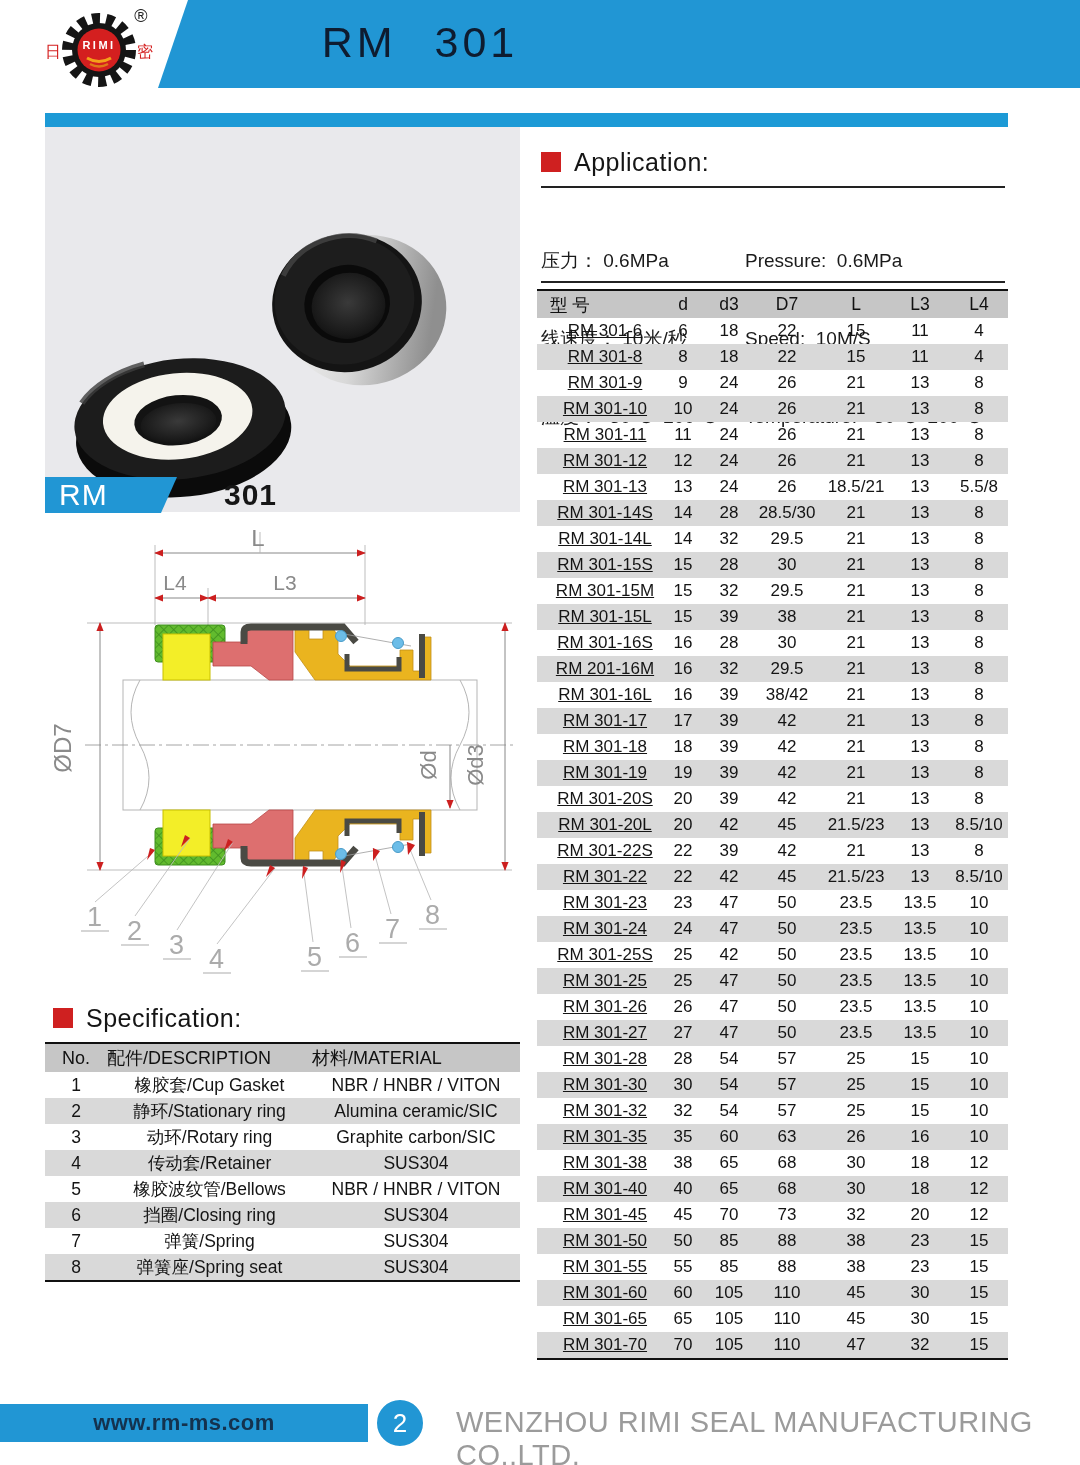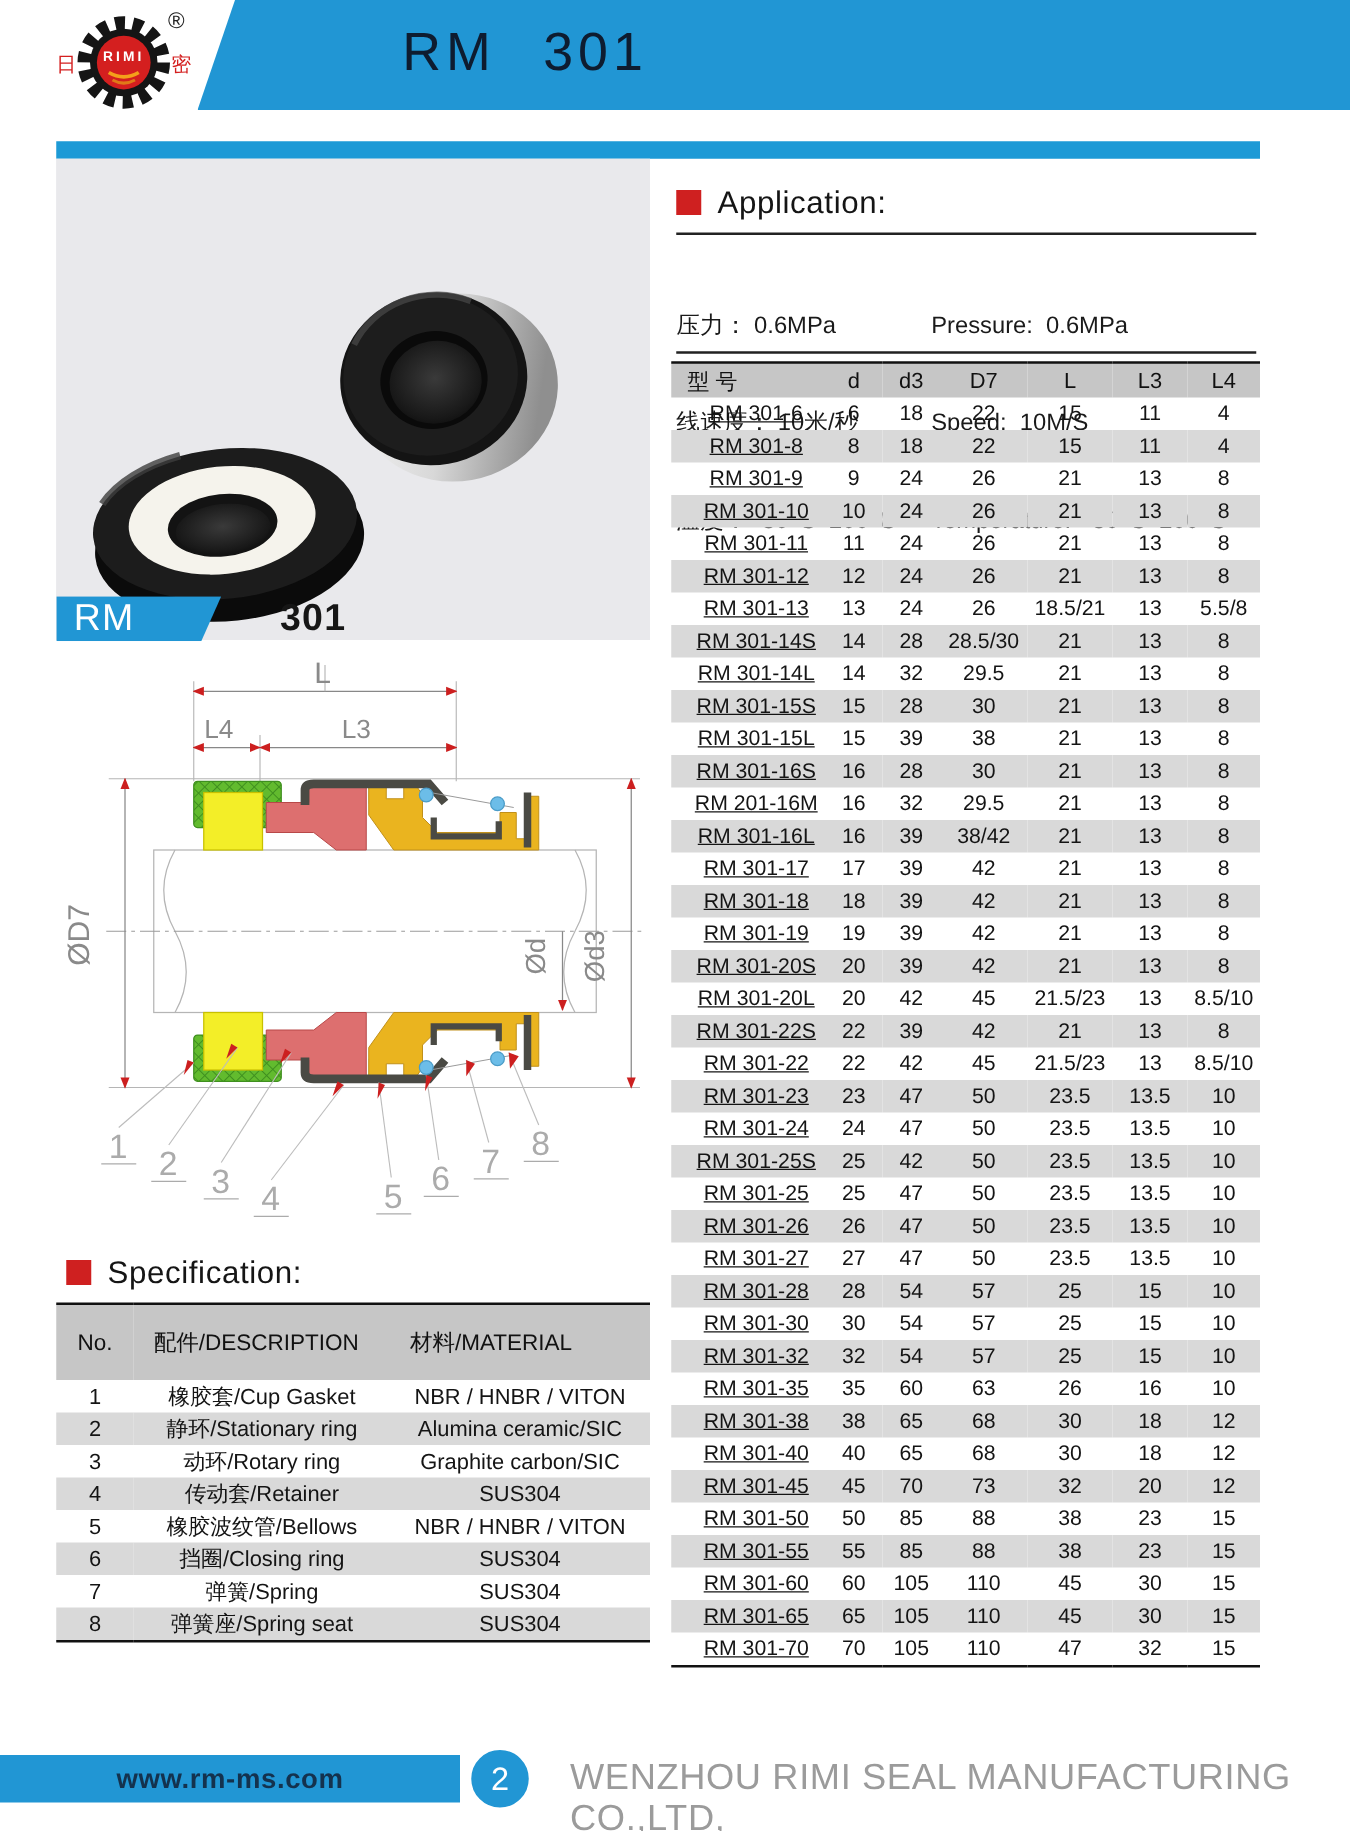--- a/index.html
+++ b/index.html
@@ -32,21 +32,21 @@
   
   table{border-collapse:collapse;table-layout:fixed;}
   .size-table{left:537px;top:289px;width:471px;border-top:2.5px solid #111;border-bottom:2.5px solid #111;}
   .size-table th{background:#c6c6c6;font-weight:400;font-size:17.5px;height:27px;padding:0;}
   .size-table td{font-size:17px;height:26px;text-align:center;padding:0;color:#141414;}
   .size-table td:first-child{text-align:center;padding-left:13px;text-decoration:underline;}
   .size-table th:first-child{text-align:left;padding-left:13px;}
   .size-table tbody tr:nth-child(even) td{background:#d9d9d9;}
 
   .spec-table{left:45px;top:1042px;width:475px;border-top:2.5px solid #111;border-bottom:2.5px solid #111;}
-  .spec-table th{background:#c6c6c6;font-weight:400;font-size:18px;height:28px;padding:16px;text-align:left;}
+  .spec-table th{background:#c6c6c6;font-weight:400;font-size:18px;height:28px;padding:0;text-align:left;}
   .spec-table td{font-size:17.5px;height:26px;padding:0;text-align:center;color:#141414;}
   .spec-table th:first-child,.spec-table td:first-child{text-align:center;}
   .spec-table tbody tr:nth-child(even) td{background:#d9d9d9;}
 
   
   .foot-bar{left:0;top:1404px;width:368px;height:38px;background:#2196d4;
         color:#14324e;font-weight:bold;font-size:22px;line-height:38px;text-align:center;letter-spacing:0.5px;}
   .foot-circle{left:373px;top:1396px;width:46px;height:46px;border-radius:50%;background:#2196d4;
         border:4px solid #fff;color:#fff;font-size:26px;line-height:46px;text-align:center;}
   .foot-company{left:456px;top:1406px;font-size:29px;color:#9b9b9b;letter-spacing:0.5px;}
@@ -335,20 +335,29 @@
         <tr>
           <td>RM 301-15S</td>
           <td>15</td>
           <td>28</td>
           <td>30</td>
           <td>21</td>
           <td>13</td>
           <td>8</td>
         </tr>
         <tr>
+          <td>RM 301-15M</td>
+          <td>15</td>
+          <td>32</td>
+          <td>29.5</td>
+          <td>21</td>
+          <td>13</td>
+          <td>8</td>
+        </tr>
+        <tr>
           <td>RM 301-15L</td>
           <td>15</td>
           <td>39</td>
           <td>38</td>
           <td>21</td>
           <td>13</td>
           <td>8</td>
         </tr>
         <tr>
           <td>RM 301-16S</td>

